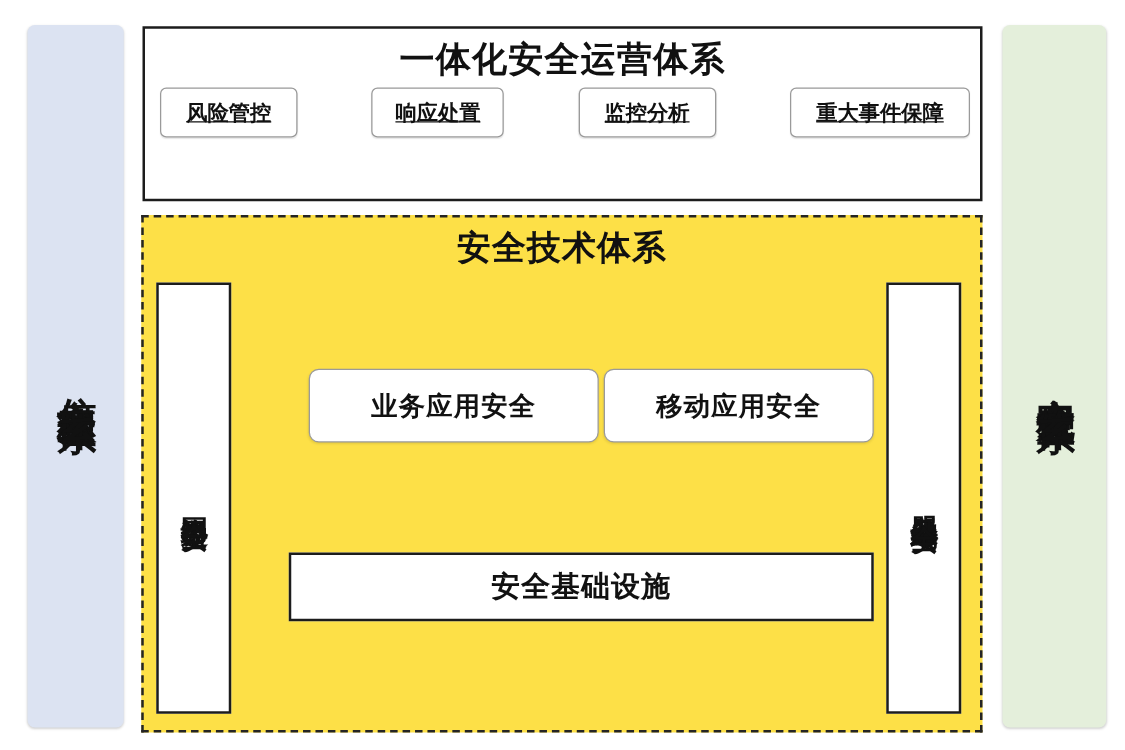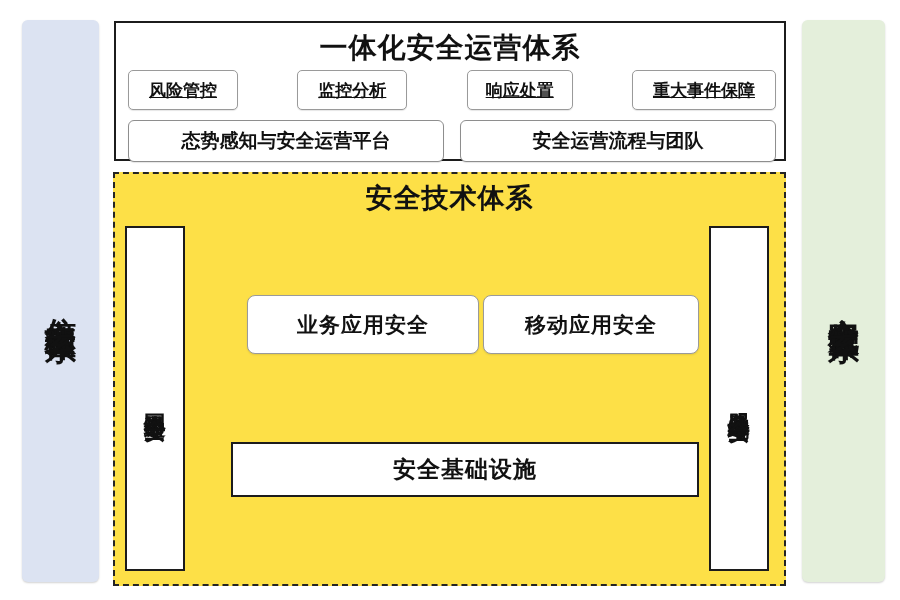--- a/index.html
+++ b/index.html
@@ -232,29 +232,25 @@
 
   <div class="pillar pillar-right">
     <span class="vtext">安全合规监管体系</span>
   </div>
 
   <div class="ops-panel">
     <div class="ops-title">一体化安全运营体系</div>
 
     <div class="chip-row">
       <div class="chip w1">风险管控</div>
+      <div class="chip w3">响应处置</div>
       <div class="chip w2">监控分析</div>
-      <div class="chip w3">响应处置</div>
       <div class="chip w4">重大事件保障</div>
     </div>
 
-    <div class="wide-row">
-      <div class="wide-box a">态势感知与安全运营平台</div>
-      <div class="wide-box b">安全运营流程与团队</div>
-    </div>
   </div>
 
   <div class="tech-dashed">
     <div class="tech-title">安全技术体系</div>
 
     <div class="side-box side-left">
       <span class="vtext">网络边界安全</span>
     </div>
 
     <div class="side-box side-right">

